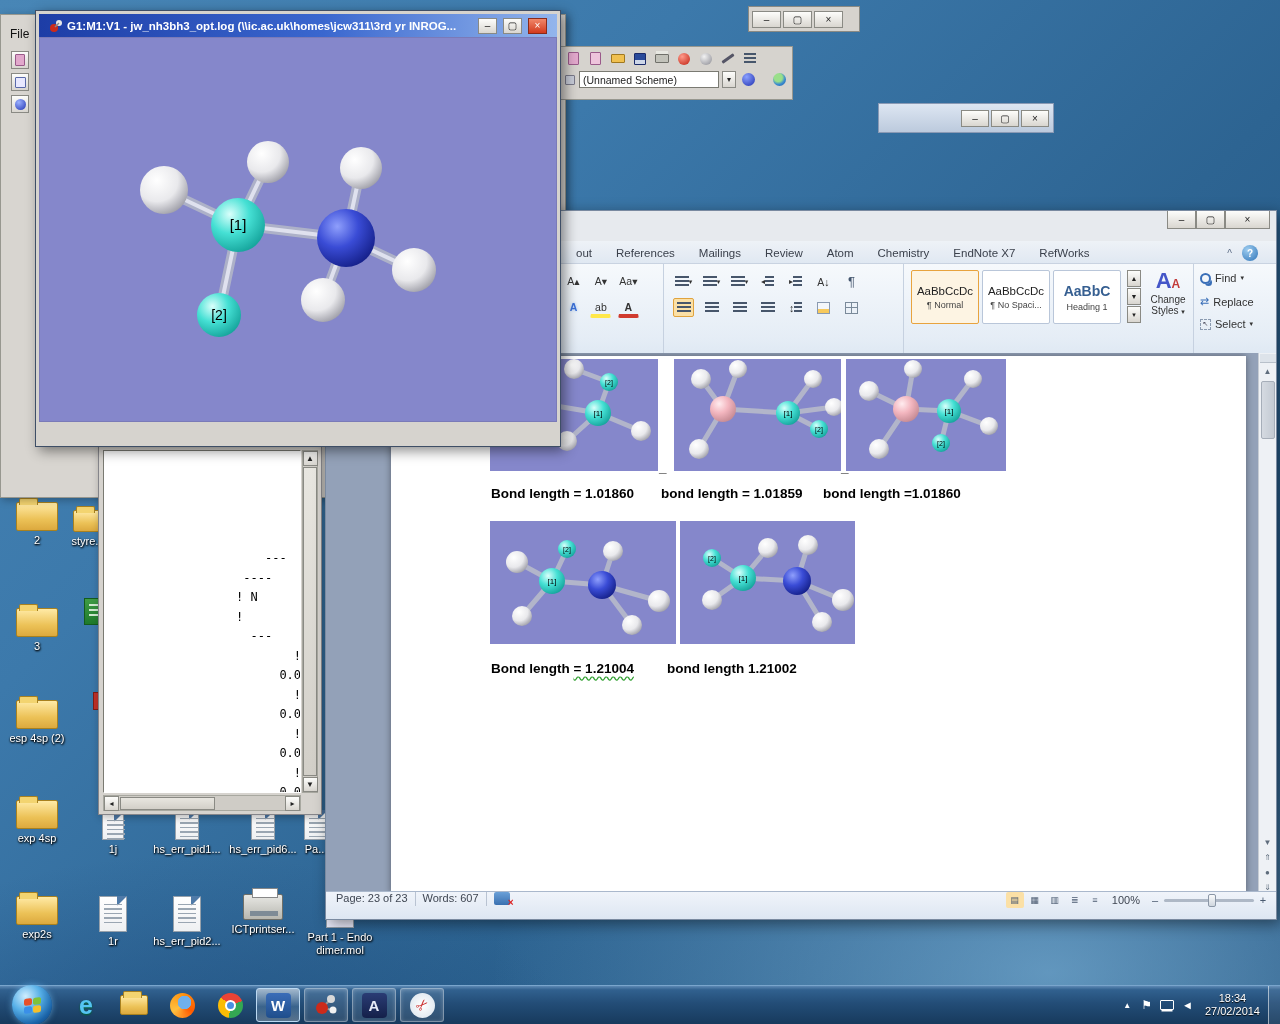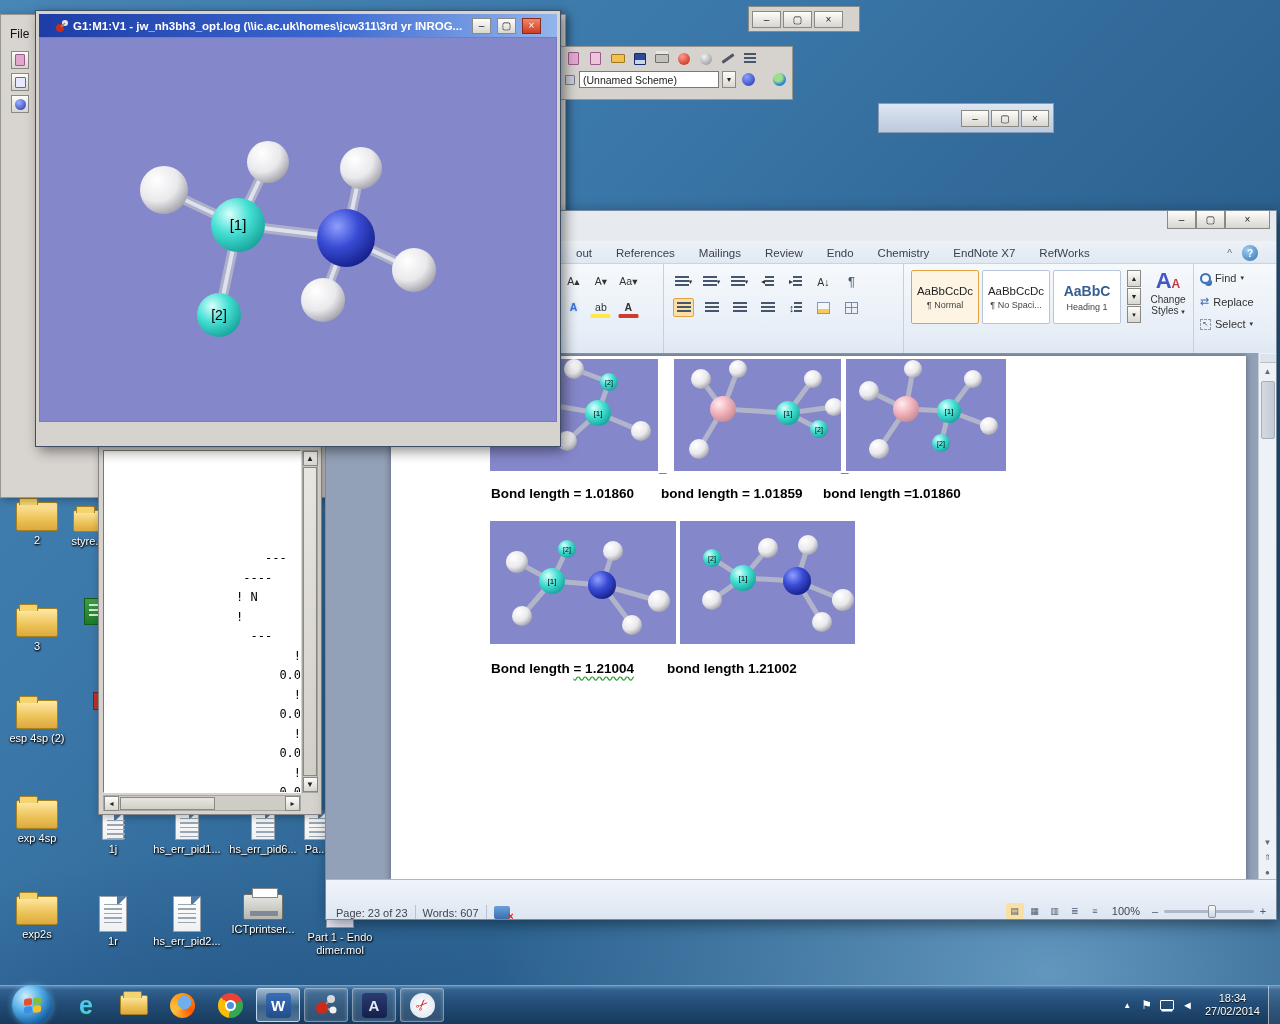--- a/index.html
+++ b/index.html
@@ -38,21 +38,21 @@
 .orb{width:40px;height:40px;border-radius:50%;margin:0 10px 0 12px;position:relative;
  background:radial-gradient(circle at 34% 28%,#cfeeff,#57b0e8 38%,#1a63a8 72%,#0a3a6e);box-shadow:0 0 6px rgba(120,200,255,.6);display:flex;align-items:center;justify-content:center}
 .wflag{width:17px;height:15px;display:grid;grid-template-columns:1fr 1fr;grid-template-rows:1fr 1fr;gap:1.5px;transform:skewY(-6deg)}
 .wflag i{border-radius:2px}
 .tico{width:26px;height:26px;display:flex;align-items:center;justify-content:center}
 .tray{margin-left:auto;display:flex;align-items:center;color:#fff}
 .clock{font-size:11px;line-height:13px;text-align:center;color:#fff;margin:0 8px;text-shadow:0 1px 1px #000}
 
 
 #viewer{left:35px;top:10px;width:526px;height:437px;background:#d6d3ce;border:1px solid #3e4e66;box-shadow:4px 4px 12px rgba(0,0,0,.45);padding:3px;z-index:6;position:absolute}
-#vtitle{height:23px;background:linear-gradient(90deg,#1d3da6 0%,#3a67cf 55%,#93b5ec 100%);display:flex;align-items:center;padding:0 16px;gap:4px}
+#vtitle{height:23px;background:linear-gradient(90deg,#1d3da6 0%,#3a67cf 55%,#93b5ec 100%);display:flex;align-items:center;padding:0 10px;gap:4px}
 #vtitle .t{color:#fff;font-size:11.5px;font-weight:bold;white-space:nowrap;overflow:hidden;flex:1}
 .vwb{width:19px;height:16px;margin-left:2px}
 #vcontent{height:385px;background:#8587cb;position:relative;overflow:hidden;border:1px solid #7a7ab8}
 #vstatus{height:22px;display:flex;align-items:center;gap:2px;padding-top:2px}
 .vcell{height:18px;display:flex;align-items:center;padding:0 5px;font-size:11px;color:#111}
 
 
 #winA{left:0;top:14px;width:566px;height:484px;z-index:2;position:absolute;background:#d8d5d0;border:1px solid #97978f;box-shadow:2px 2px 8px rgba(0,0,0,.3)}
 #gvband{left:560px;top:46px;width:233px;height:54px;z-index:2;position:absolute;background:#d6d3ce;border:1px solid #97978f;border-left:none;padding:2px 3px}
 .gico{width:21px;height:19px;display:flex;align-items:center;justify-content:center}
@@ -77,21 +77,21 @@
 .scell .p{font-size:11.5px;color:#222}
 .scell .n{font-size:9px;color:#444;margin-top:3px}
 .galb{width:14px;height:17px;font-size:7px}
 #docarea{position:absolute;top:142px;bottom:24px;left:0;right:18px;background:#93a1b8;overflow:hidden}
 #page{position:absolute;left:65px;top:3px;width:855px;height:538px;background:#fff;box-shadow:0 0 7px rgba(0,0,0,.4)}
 .molimg{position:absolute;background:#8587cb}
 .cap{position:absolute;font-size:13.5px;font-weight:bold;color:#000;white-space:nowrap}
 .wavy{text-decoration:underline;text-decoration-style:wavy;text-decoration-color:#2e9e2e;text-underline-offset:3px}
 #vscroll{position:absolute;top:142px;bottom:24px;right:0;width:18px;background:#eef1f5;border-left:1px solid #c6ccd4;display:flex;flex-direction:column;align-items:center}
 .sbx{width:16px;height:15px;display:flex;align-items:center;justify-content:center;font-size:8px;color:#5e6c7c}
-#wstatus{position:absolute;bottom:0;height:40px;left:0;right:0;background:linear-gradient(#f0f4fa,#dde6f2);border-top:1px solid #aab8cc;display:flex;align-items:flex-end;font-size:11px;color:#3f4652}
+#wstatus{position:absolute;bottom:0;height:28px;left:0;right:0;background:linear-gradient(#f0f4fa,#dde6f2);border-top:1px solid #aab8cc;display:flex;align-items:flex-start;font-size:11px;color:#3f4652}
 .ssep{width:1px;height:14px;background:#b9c3d2;margin:0 7px}
 .vbtn{width:18px;height:16px;display:flex;align-items:center;justify-content:center;font-size:9px;color:#4a5a70;border:1px solid transparent;border-radius:2px}
 .zbtn{width:14px;height:14px;display:flex;align-items:center;justify-content:center;font-size:11px;color:#4a5a70}
 
 
 .frag{position:absolute;z-index:1;display:flex;align-items:center;gap:2px}
 .fbtn{width:29px;height:17px}
 
 .gshape{border-radius:1px}
 </style>
@@ -308,21 +308,21 @@
     <div class="cbtn wwb" style="width:45px">
         <span>×</span>
       </div>
   </div>
 
   <div id="wtabs">
     <span class="wtab" style="padding-left:18px">out</span>
     <span class="wtab">References</span>
     <span class="wtab">Mailings</span>
     <span class="wtab">Review</span>
-    <span class="wtab">Endo</span>
+    <span class="wtab">Atom</span>
     <span class="wtab">Chemistry</span>
     <span class="wtab">EndNote X7</span>
     <span class="wtab">RefWorks</span>
     <span style="position:absolute;right:44px;bottom:4px;font-size:10px;color:#5a6a84">^</span>
     <div style="position:absolute;right:18px;bottom:2px;width:16px;height:16px;border-radius:50%;background:radial-gradient(circle at 35% 30%,#9ecdf0,#2f74b8);color:#fff;font-size:10px;font-weight:bold;display:flex;align-items:center;justify-content:center">
         <span>?</span>
       </div>
   </div>
 
   <div id="ribbon">

